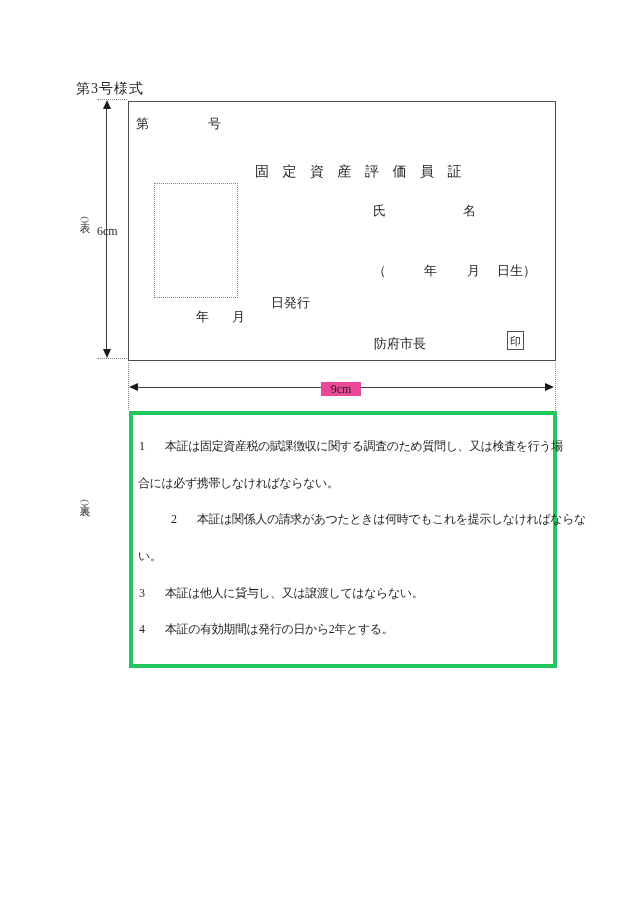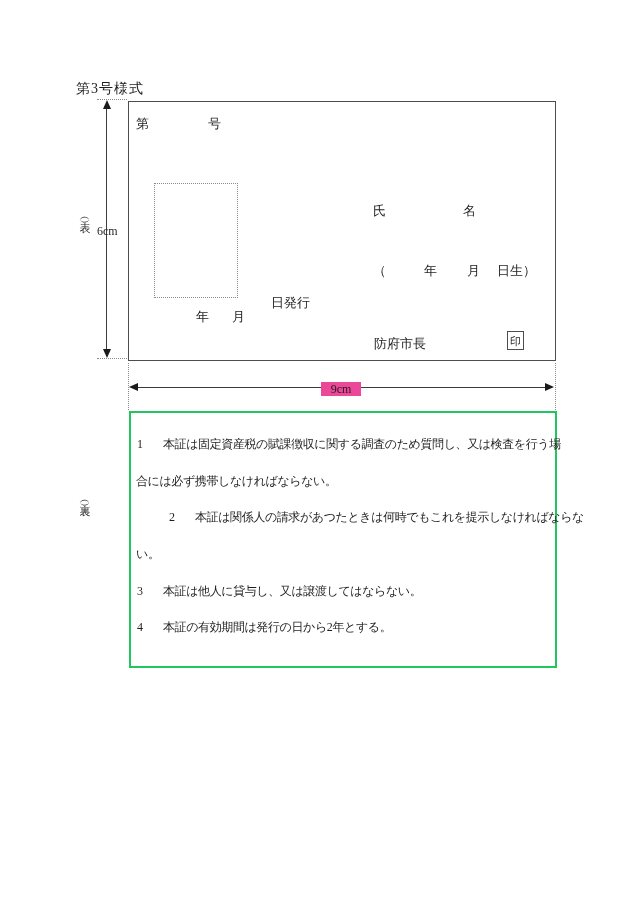--- a/index.html
+++ b/index.html
@@ -61,21 +61,21 @@
   .guide-right { left:555px; }
   .h-arrow-line { left:132px; top:387px; width:420px; height:1px; background:#3c3c3c; }
   .h-arrow-left  { left:129px; top:383px; border-top:4px solid transparent; border-bottom:4px solid transparent; border-right:9px solid #1a1a1a; }
   .h-arrow-right { left:545px; top:383px; border-top:4px solid transparent; border-bottom:4px solid transparent; border-left:9px solid #1a1a1a; }
   .width-label-wrap { left:129px; top:379px; width:424px; text-align:center; }
   .width-label-wrap span { background:#ec4899; padding:0 10px; font-size:12px; }
 
   
   .back-card {
     left:129px; top:411px; width:428px; height:257px;
-    border:2px solid #22c55e; background:#fff;
+    border:4px solid #22c55e; background:#fff;
   }
   .bline { position:absolute; left:6px; font-size:12px; letter-spacing:-0.4px; white-space:nowrap; line-height:14px; }
   .bline .num { display:inline-block; width:26px; letter-spacing:0; }
   .bline .num:empty { display:none; }
   .bline-0 { top:24px; }
   .bline-1 { top:61px; left:5px; }
   .bline-2 { top:97px;margin-left:32px; }
   .bline-3 { top:134px; left:5px; }
   .bline-4 { top:171px; }
   .bline-5 { top:207px; }
@@ -91,20 +91,21 @@
   <div class="abs tick tick-bottom"></div>
   <div class="abs v-arrow-line"></div>
   <div class="abs tri v-arrow-top"></div>
   <div class="abs tri v-arrow-bottom"></div>
   <div class="abs side-label side-label-front">（表）</div>
   <div class="abs height-label">6cm</div>
 
   <div class="abs front-card">
     <span class="cjk cert-no-prefix">第</span>
     <span class="cjk cert-no-suffix">号</span>
+    <span class="cjk cert-title">固定資産評価員証</span>
     <div class="photo-box"></div>
     <span class="cjk name-first">氏</span>
     <span class="cjk name-last">名</span>
     <span class="cjk birth-open">（</span>
     <span class="cjk birth-year">年</span>
     <span class="cjk birth-month">月</span>
     <span class="cjk birth-day">日生）</span>
     <span class="cjk issue-year">年</span>
     <span class="cjk issue-month">月</span>
     <span class="cjk issue-day">日発行</span>

